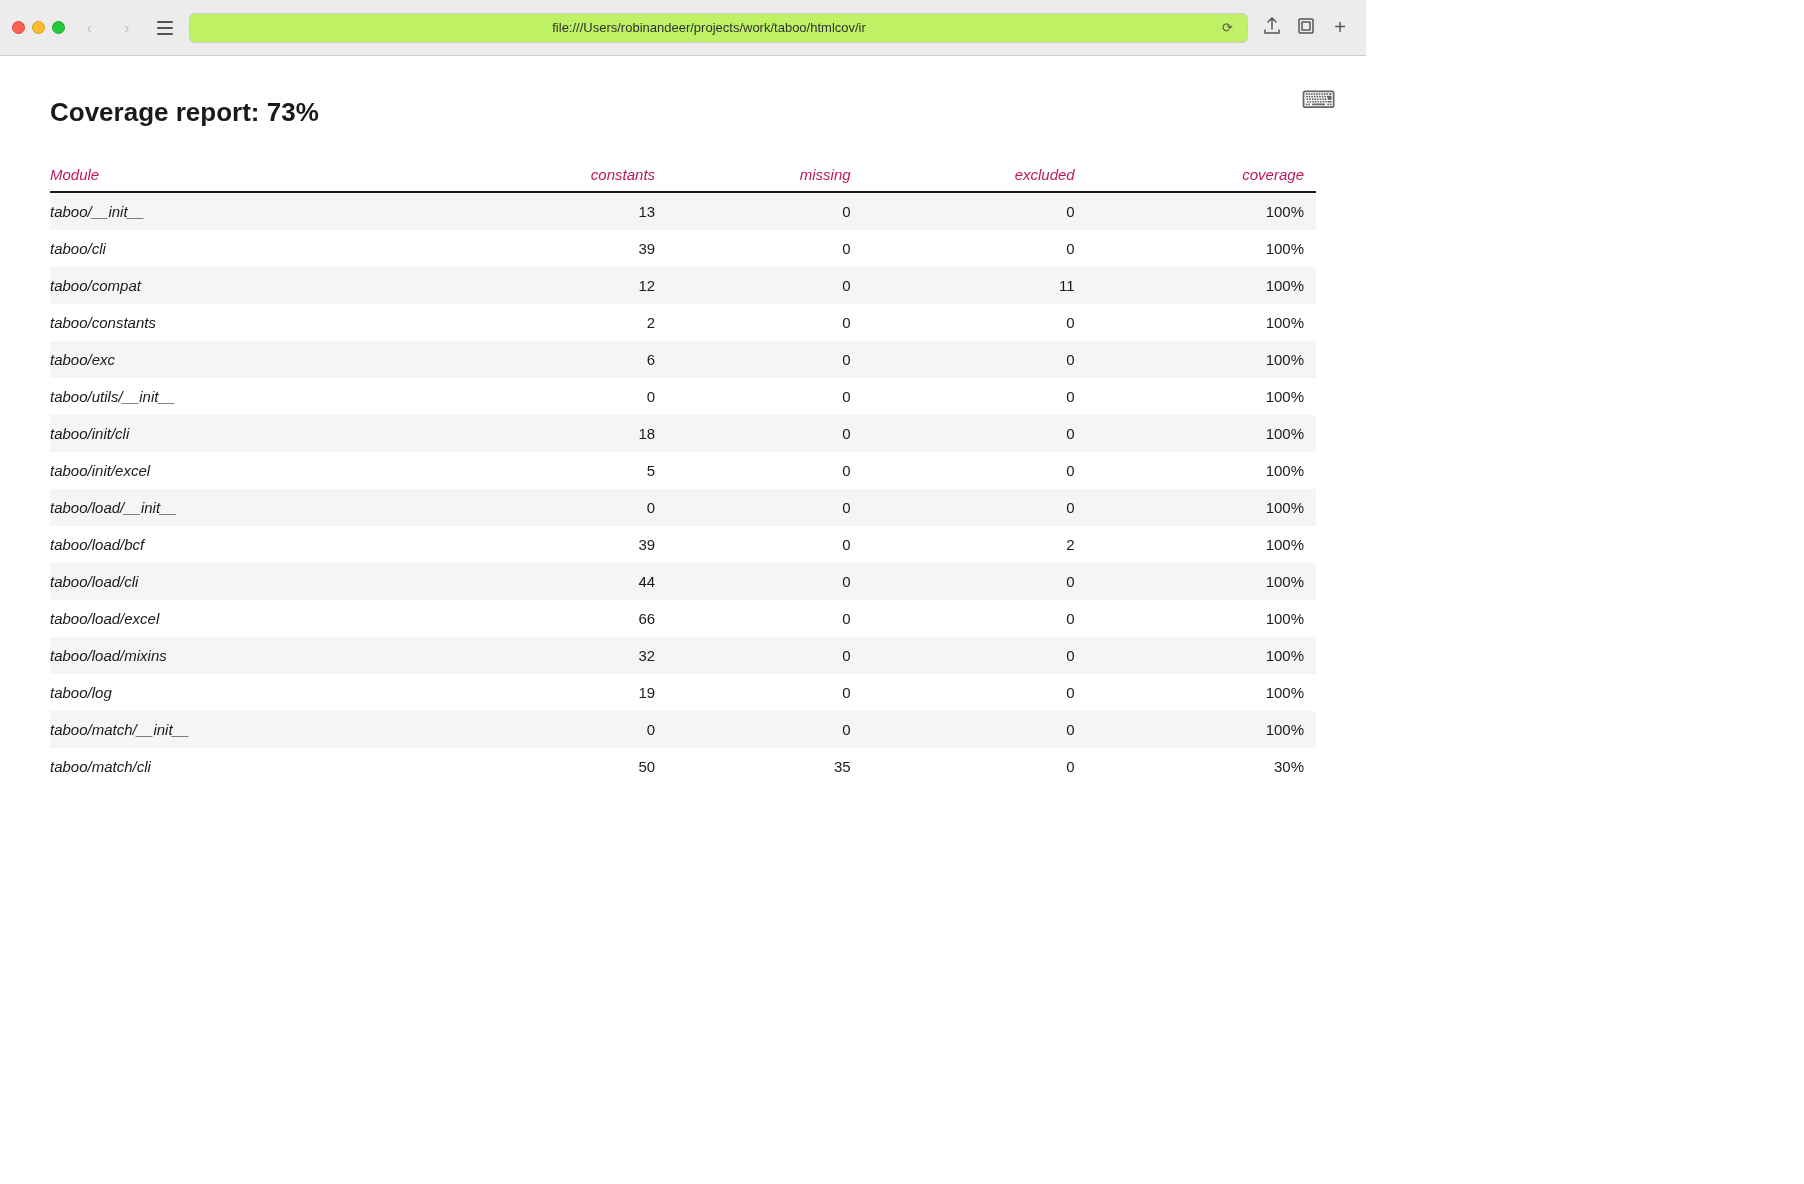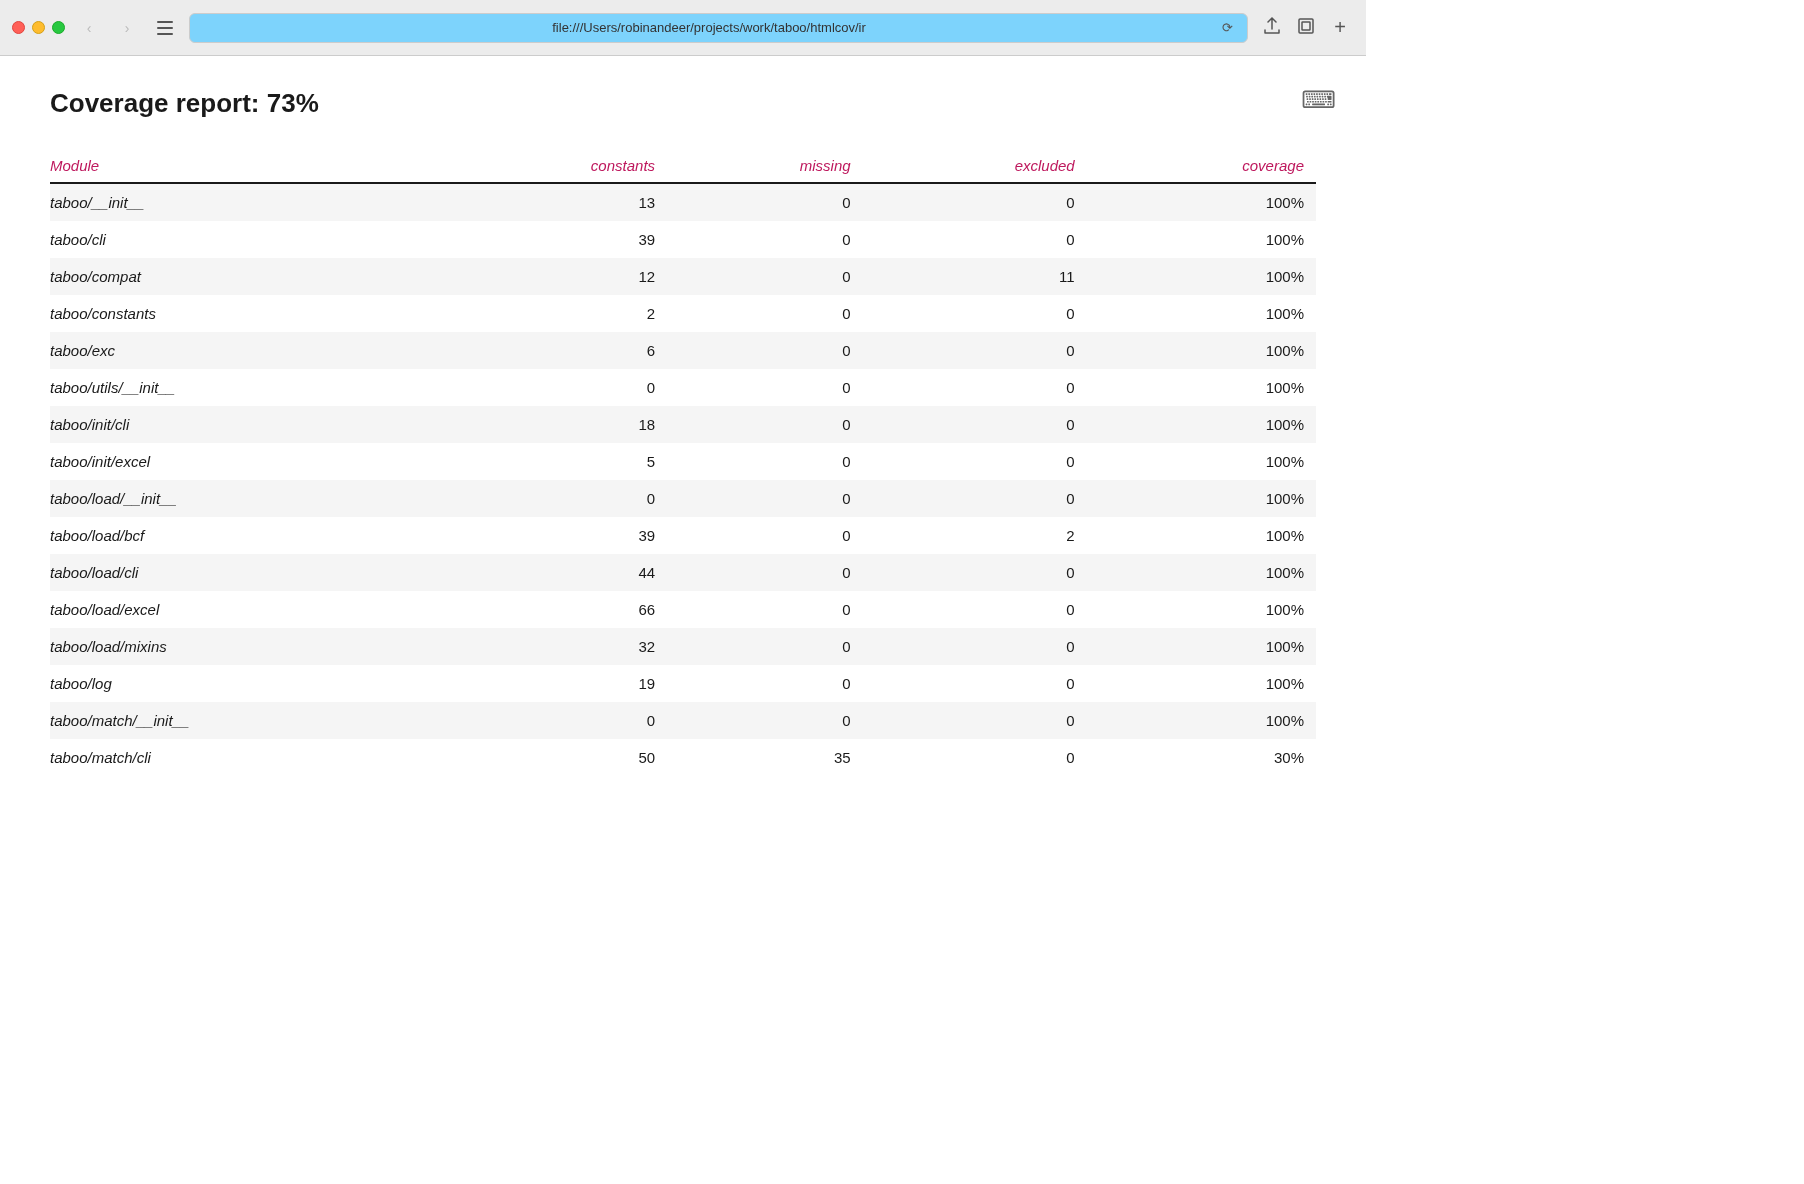--- a/index.html
+++ b/index.html
@@ -68,21 +68,21 @@
       display: flex;
       align-items: center;
       justify-content: center;
       border-radius: 4px;
       color: #555;
     }
 
     .address-bar {
       flex: 1;
       height: 30px;
-      background: #7dd3fc;
+      background: #bef264;
       border: 1px solid #ccc;
       border-radius: 6px;
       display: flex;
       align-items: center;
       justify-content: center;
       padding: 0 10px;
       font-size: 13px;
       color: #333;
       position: relative;
     }
@@ -134,21 +134,21 @@
       cursor: pointer;
       color: #555;
       font-size: 20px;
       display: flex;
       align-items: center;
       justify-content: center;
     }
 
     
     .page-content {
-      padding: 32px 50px;
+      padding: 41px 50px;
       position: relative;
     }
 
     .page-title {
       font-size: 26px;
       font-weight: 700;
       margin-bottom: 30px;
       color: #1a1a1a;
     }
 

